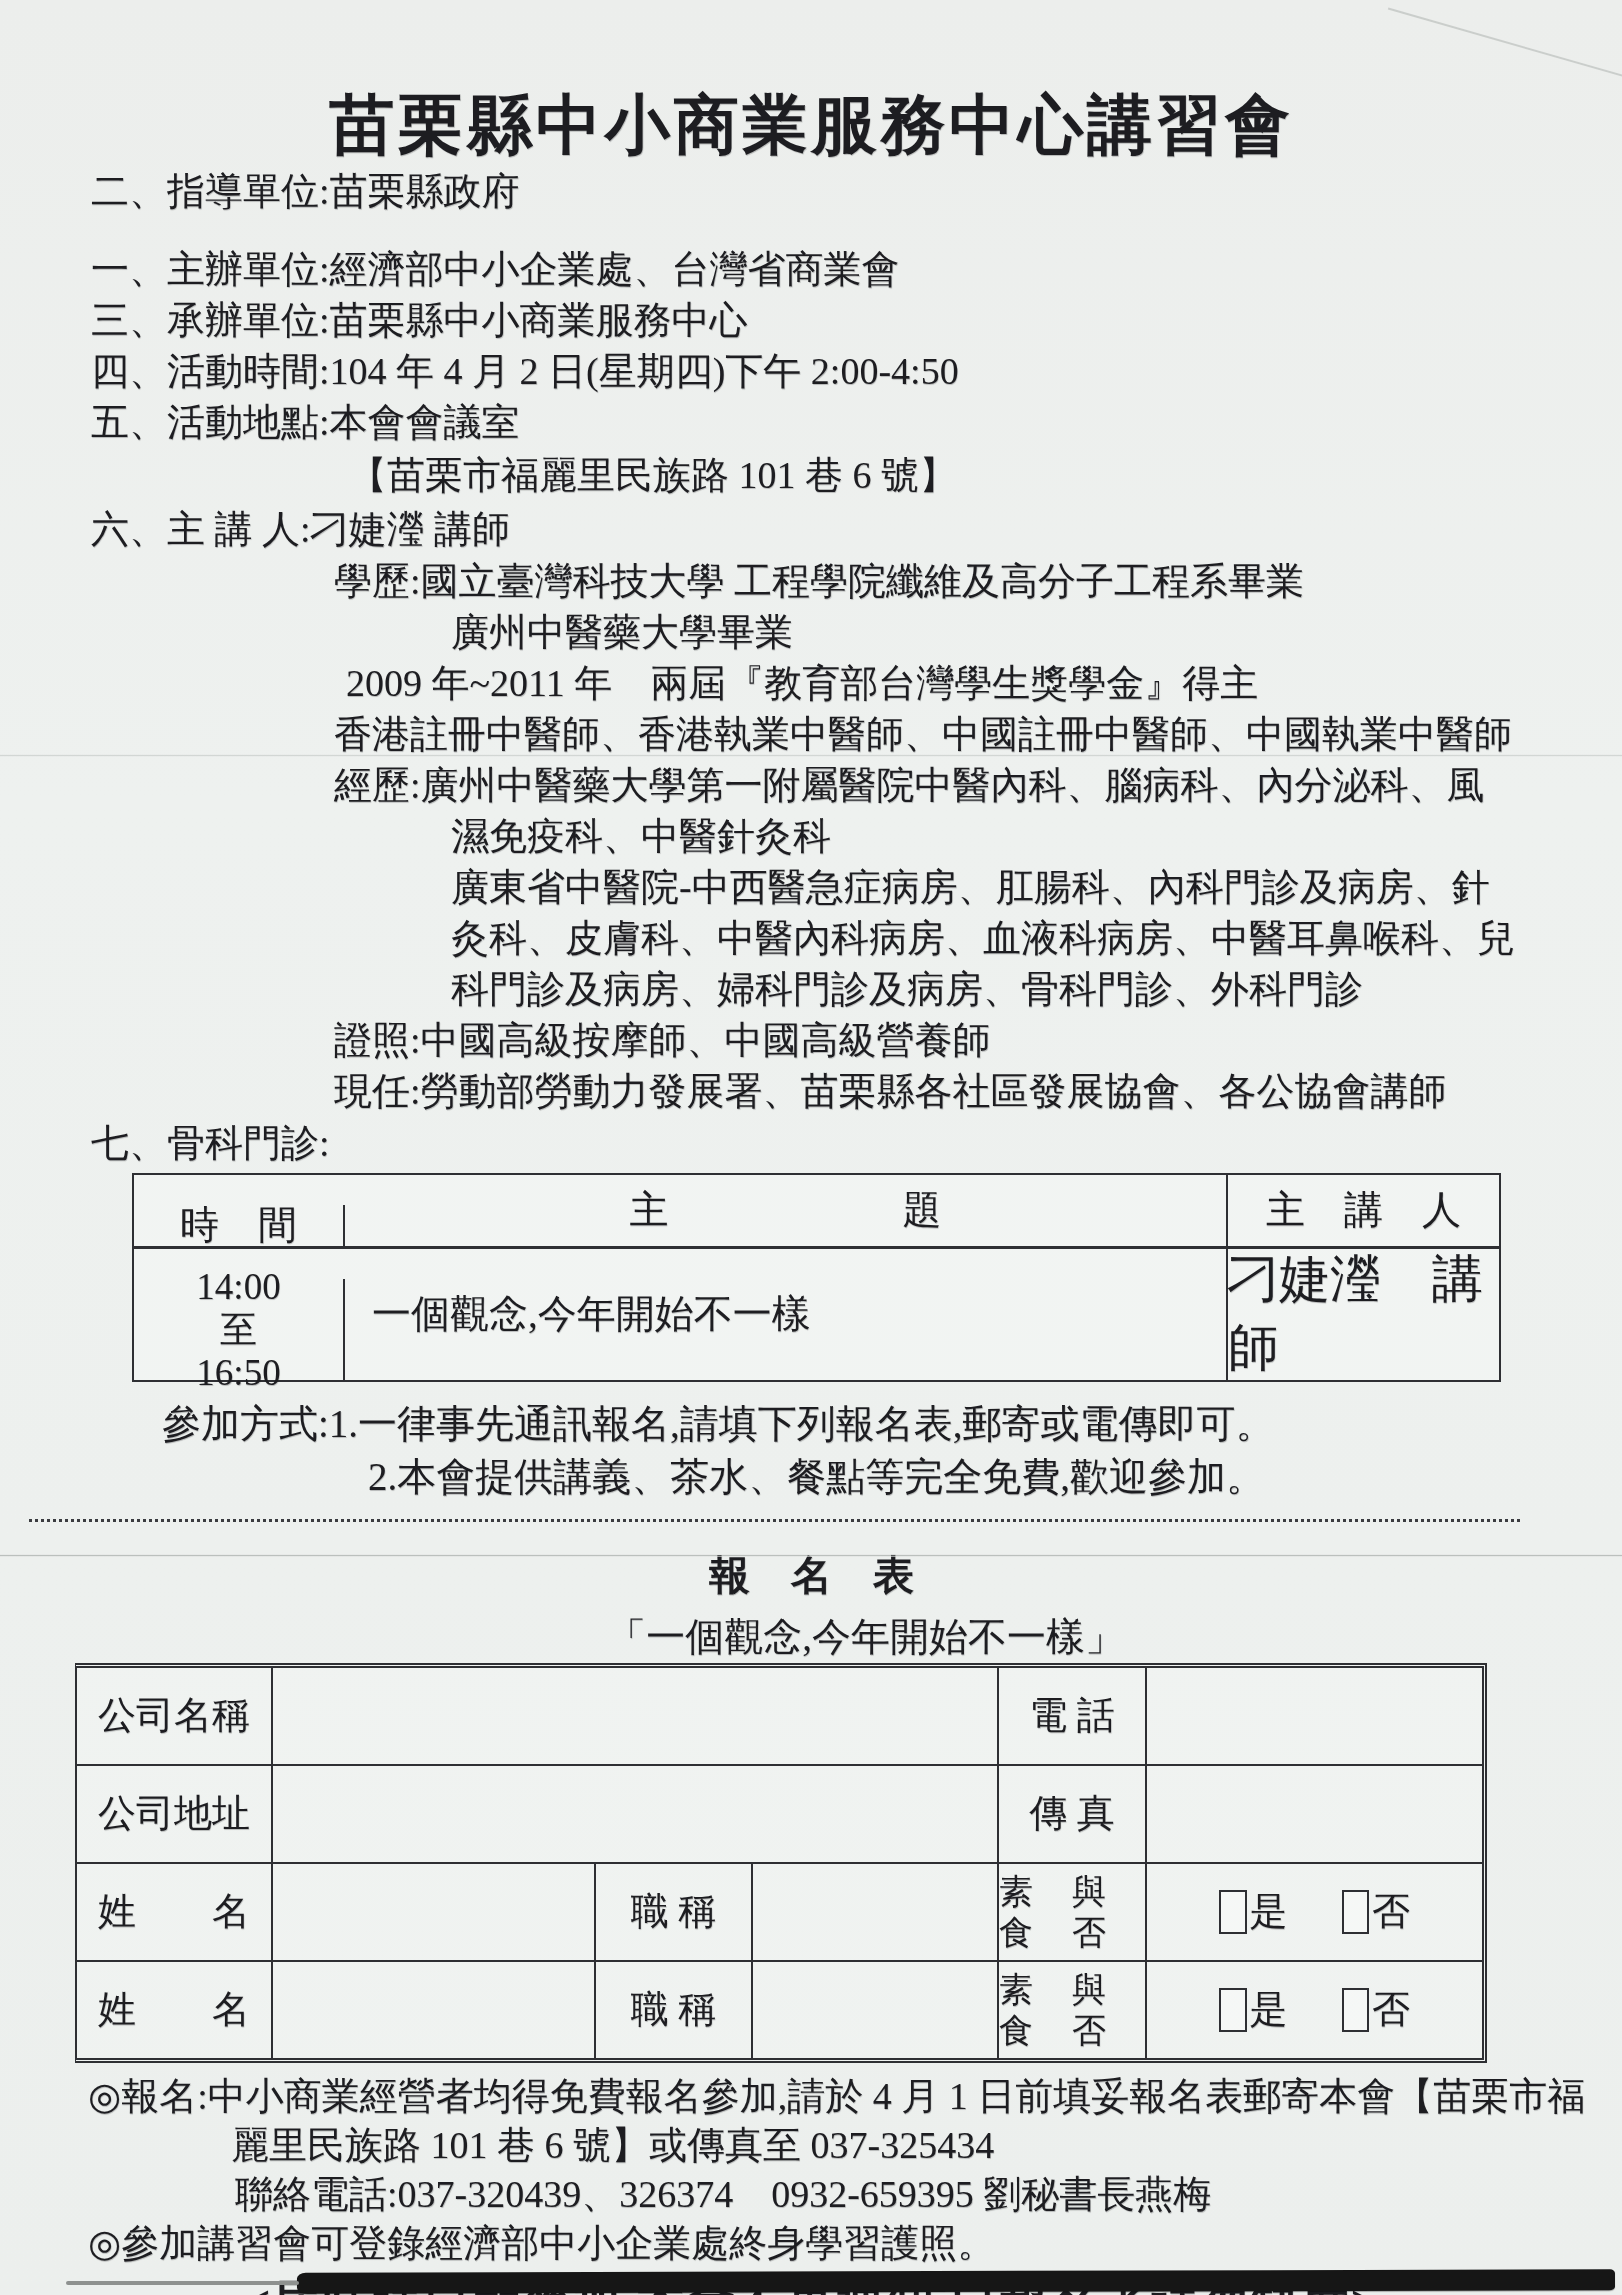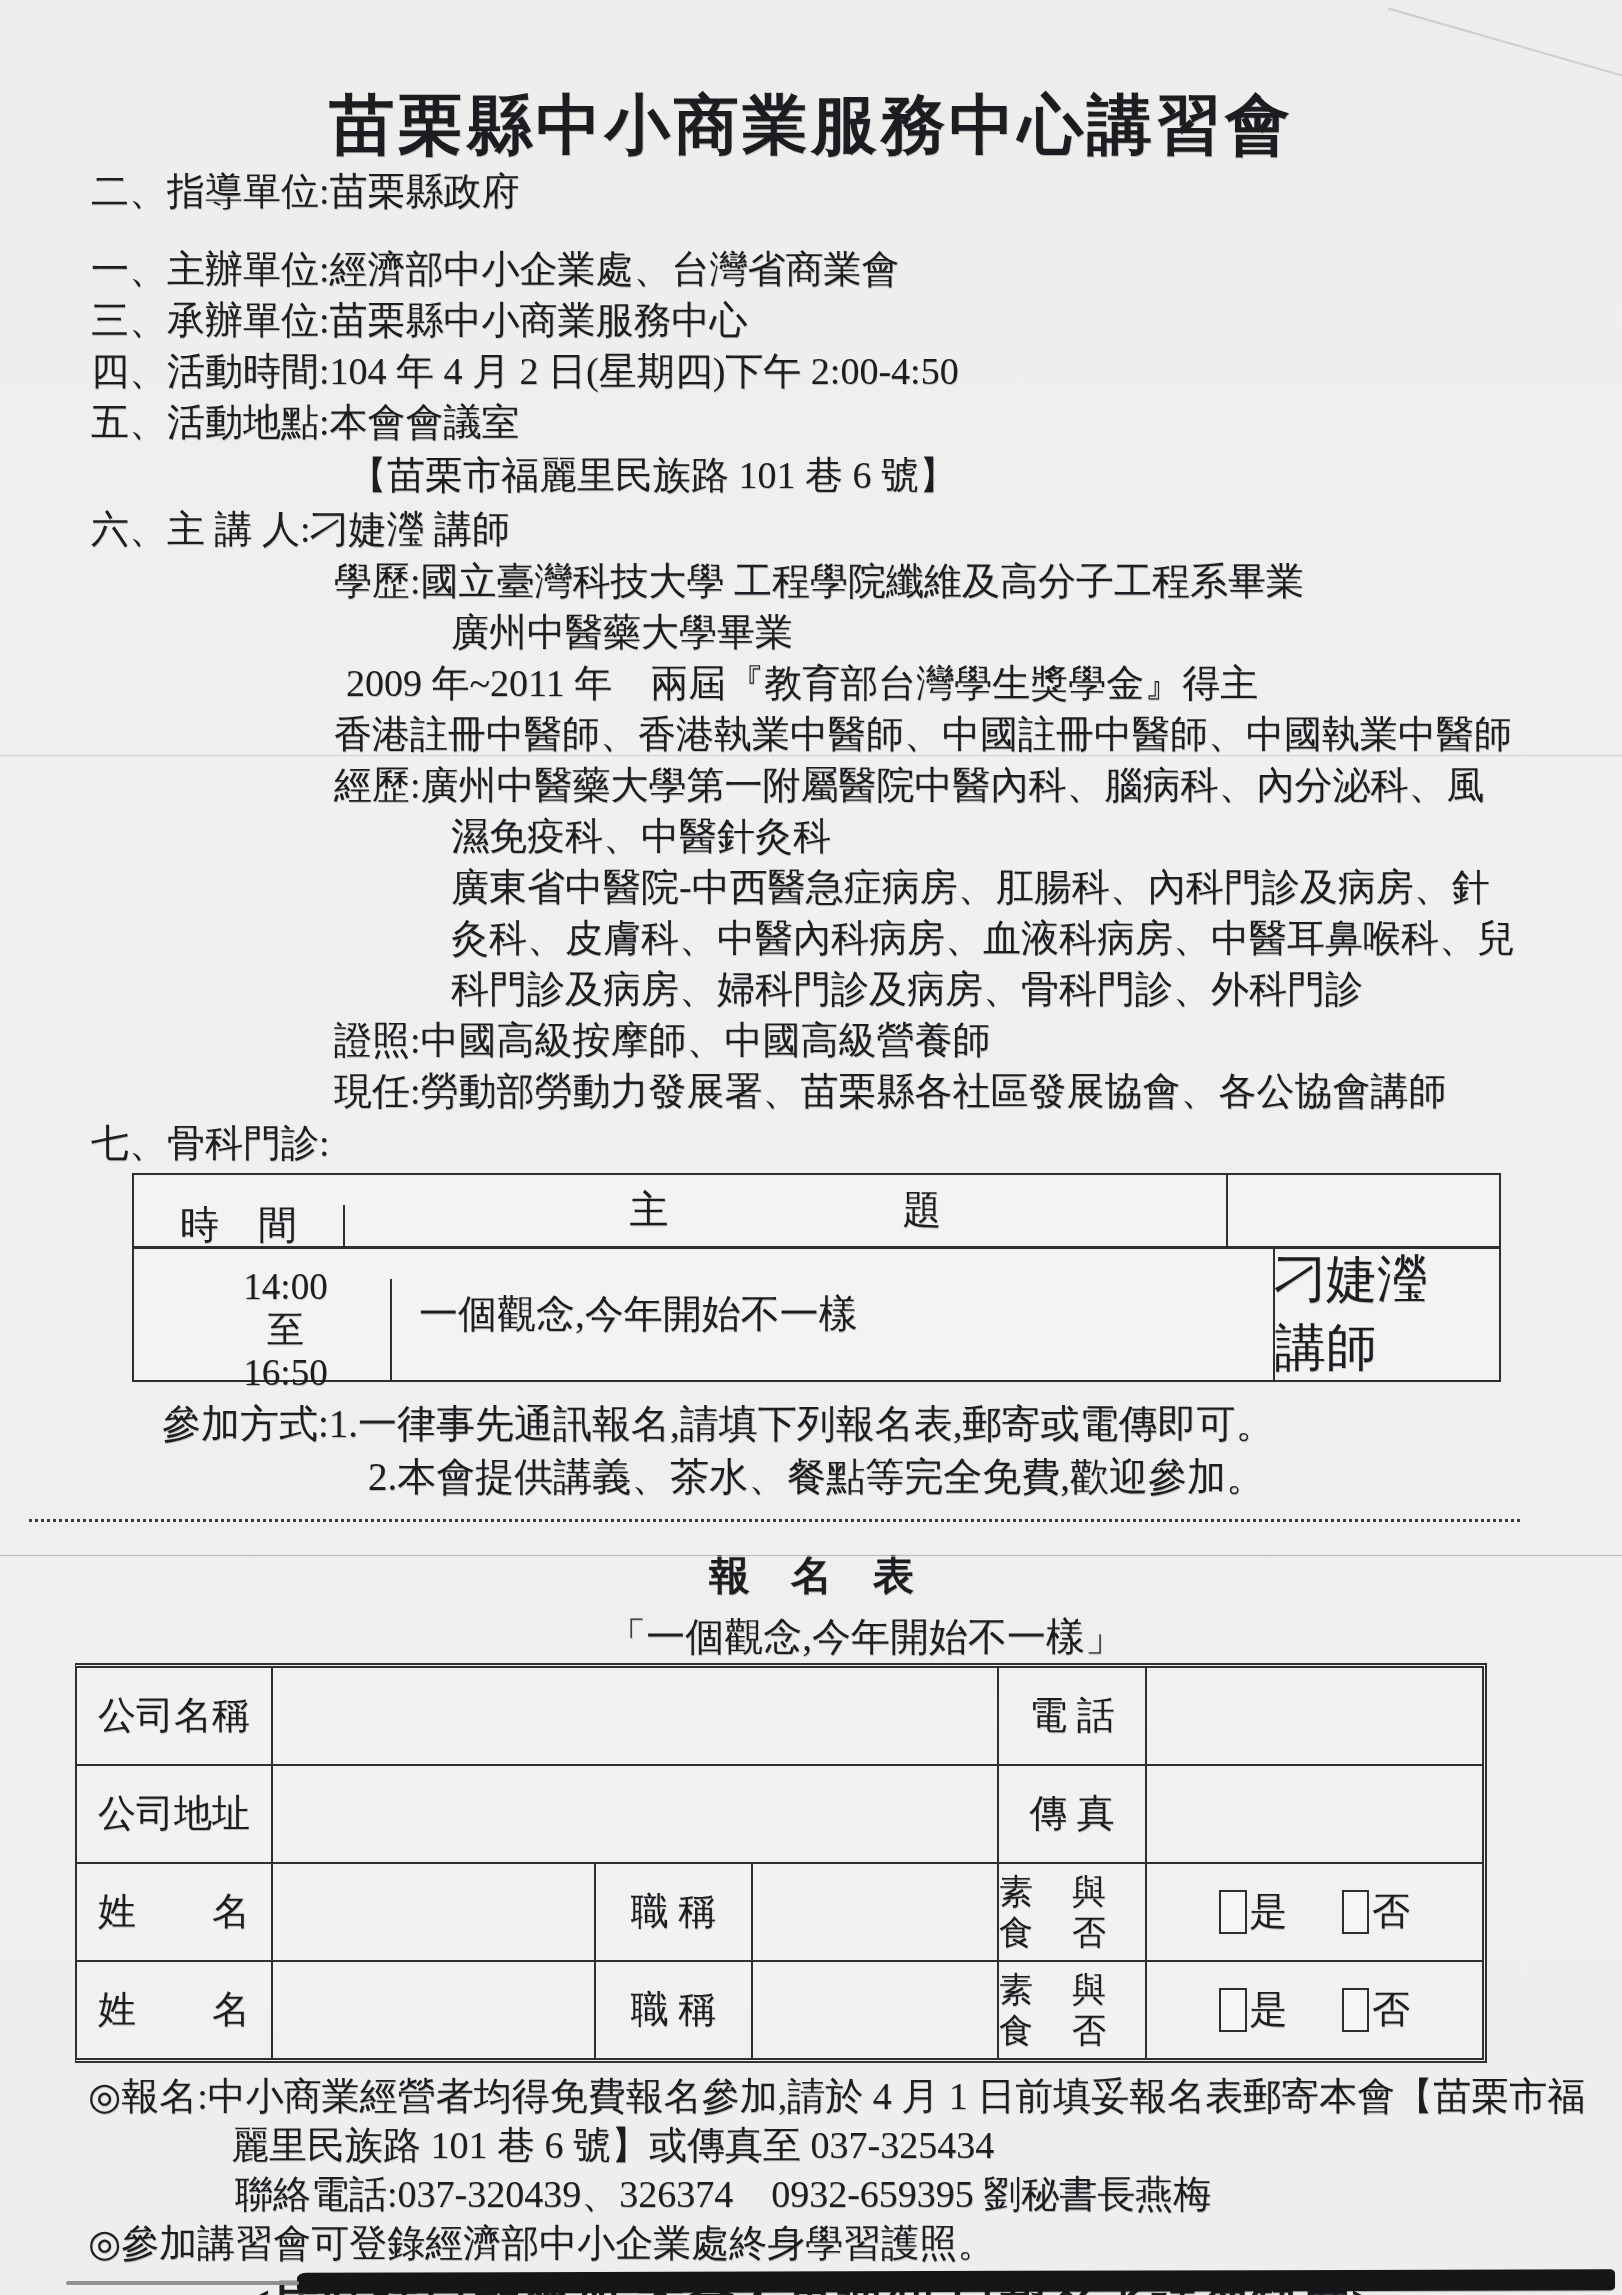--- a/index.html
+++ b/index.html
@@ -22,21 +22,21 @@
   .ind-a { margin-left:334px; }
   .ind-b { margin-left:451px; }
   .ind-c { margin-left:346px; }
   .sec7 { line-height:49px; margin-left:91px; margin-top:2px; }
 
   .schedule { margin:4.9px 0 0 132px; width:1369px; box-sizing:border-box; border:2.9px solid #2e2f33; background:rgba(255,255,255,0.25); }
   .sch-row { display:flex; }
   .sch-head { height:71px; border-bottom:3.4px solid #2e2f33; }
   .cell { box-sizing:border-box; display:flex; align-items:center; }
   .sch-head .cell { justify-content:center; font-size:39px; }
-  .sch-body { height:131px;padding-left:47px; }
+  .sch-body { height:131px; }
   .c-time { width:211px; border-right:2px solid #2e2f33; justify-content:center;margin-top:30px; }
   .c-topic { width:883px; border-right:2px solid #2e2f33; justify-content:center; }
   .c-speaker { flex:1; justify-content:center; }
   .time-stack { flex-direction:column; font-size:37px; line-height:43px; }
   .topic-body { justify-content:flex-start; padding-left:27px; font-size:39px; }
   .speaker-body { font-size:51px; }
 
   .part-line1 { margin:14.7px 0 0 162px; line-height:53px; font-size:39px; }
   .part-line2 { margin-left:368px; line-height:53px; font-size:39px; }
 
@@ -101,20 +101,21 @@
   <div class="line detail-line ind-b">科門診及病房、婦科門診及病房、骨科門診、外科門診</div>
   <div class="line detail-line ind-a">證照:中國高級按摩師、中國高級營養師</div>
   <div class="line detail-line ind-a">現任:勞動部勞動力發展署、苗栗縣各社區發展協會、各公協會講師</div>
 
   <div class="line sec7">七、骨科門診:</div>
 
   <div class="schedule">
     <div class="sch-row sch-head">
       <div class="cell c-time">時　間</div>
       <div class="cell c-topic">主　　　　　　題</div>
+      <div class="cell c-speaker">主　講　人</div>
     </div>
     <div class="sch-row sch-body">
       <div class="cell c-time time-stack">
         <div>14:00</div>
         <div>至</div>
         <div>16:50</div>
       </div>
       <div class="cell c-topic topic-body">一個觀念,今年開始不一樣</div>
       <div class="cell c-speaker speaker-body">刁婕瀅　講師</div>
     </div>

